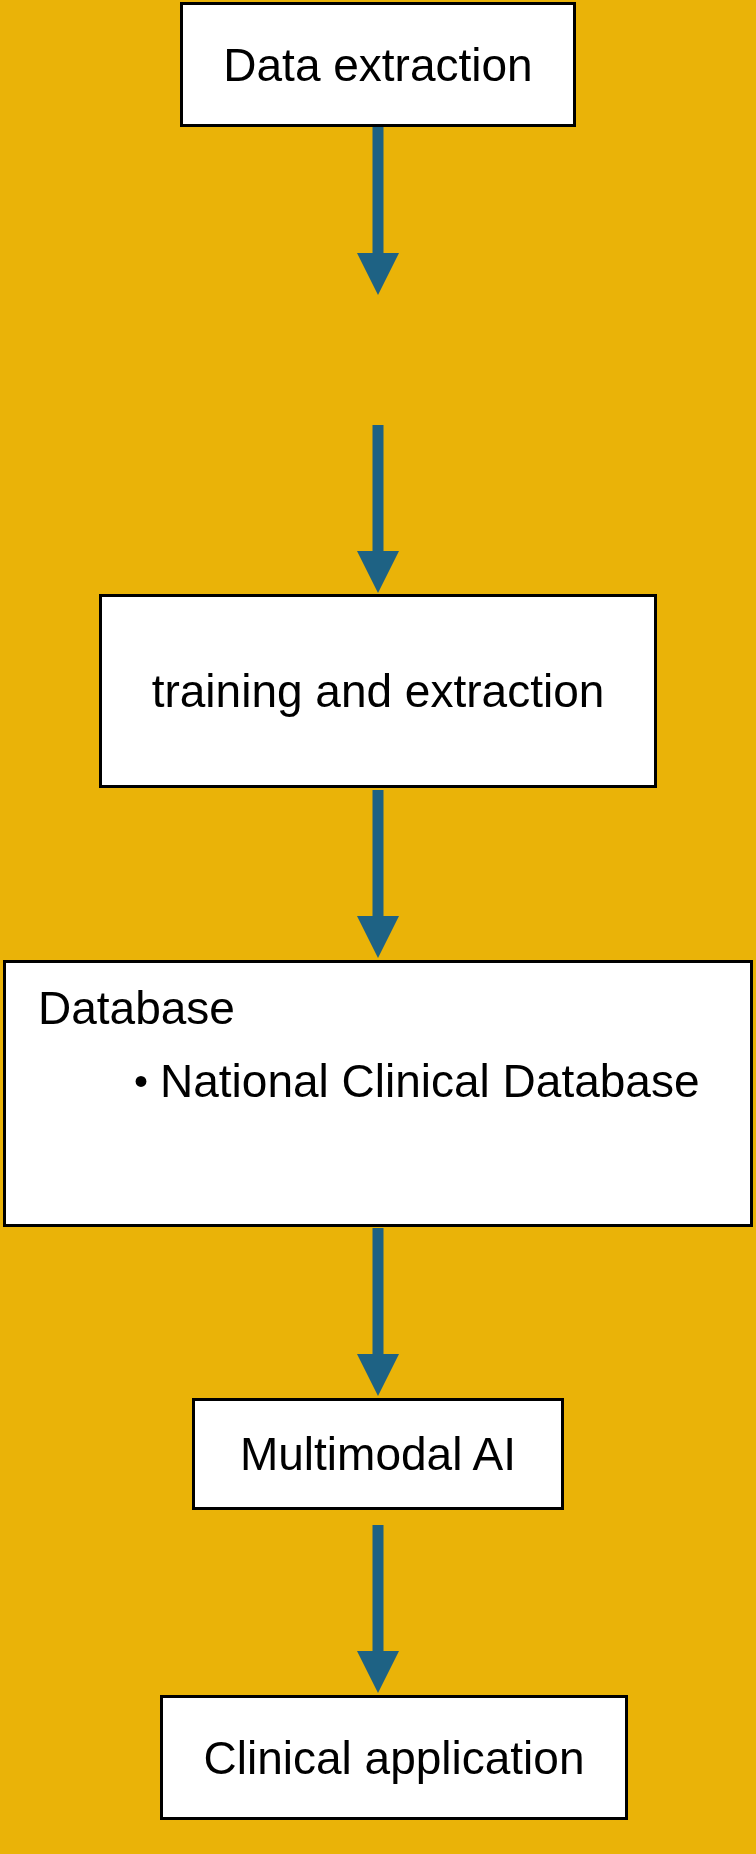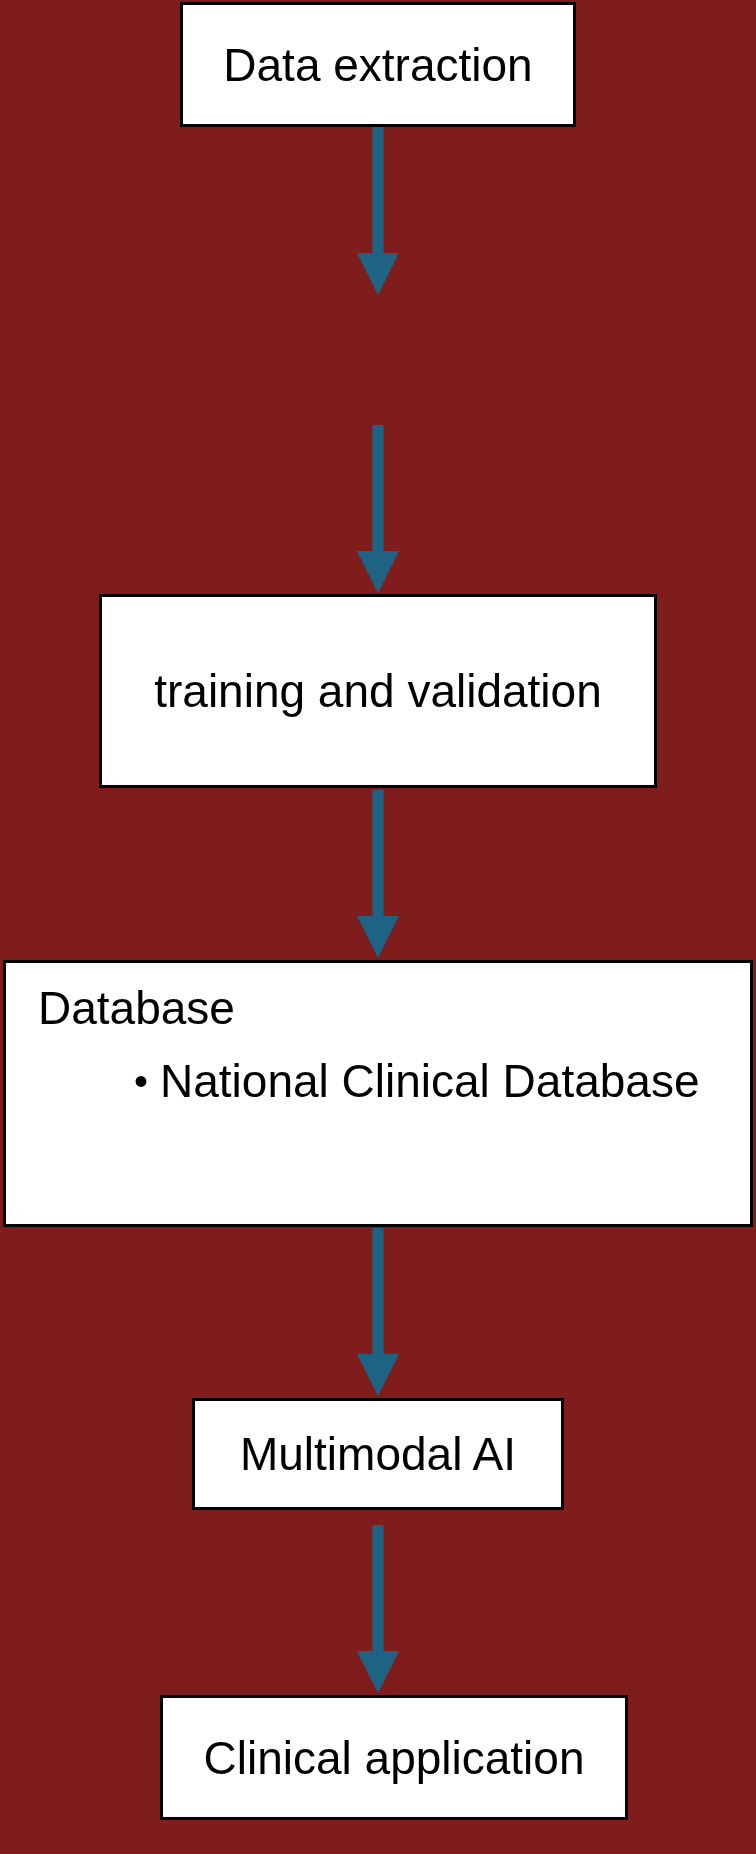--- a/index.html
+++ b/index.html
@@ -4,21 +4,21 @@
 <style>
   html, body {
     margin: 0;
     padding: 0;
     background: #ffffff;
   }
   .stage {
     position: relative;
     width: 756px;
     height: 1854px;
-    background: #7f1d1d;
+    background: #eab308;
     font-family: "Liberation Sans", "DejaVu Sans", sans-serif;
     color: #000000;
     overflow: hidden;
   }
   .node {
     position: absolute;
     box-sizing: border-box;
     background: #ffffff;
     border: 3px solid #000000;
     display: flex;
@@ -82,21 +82,21 @@
   </svg>
 
 
   <svg class="flow-arrow arrow-2" viewBox="0 0 44 168" preserveAspectRatio="none">
     <rect x="16.5" y="0" width="11" height="130" fill="#1E6284"></rect>
     <polygon points="1,126 43,126 22,168" fill="#1E6284"></polygon>
   </svg>
 
   <div class="node node-ai-development">
     <div class="two-line">
-      <span style="display:block">training and validation</span>
+      <span style="display:block">training and extraction</span>
     </div>
   </div>
 
   <svg class="flow-arrow arrow-3" viewBox="0 0 44 168" preserveAspectRatio="none">
     <rect x="16.5" y="0" width="11" height="130" fill="#1E6284"></rect>
     <polygon points="1,126 43,126 22,168" fill="#1E6284"></polygon>
   </svg>
 
   <div class="node node-database">
     <div class="db-content">

